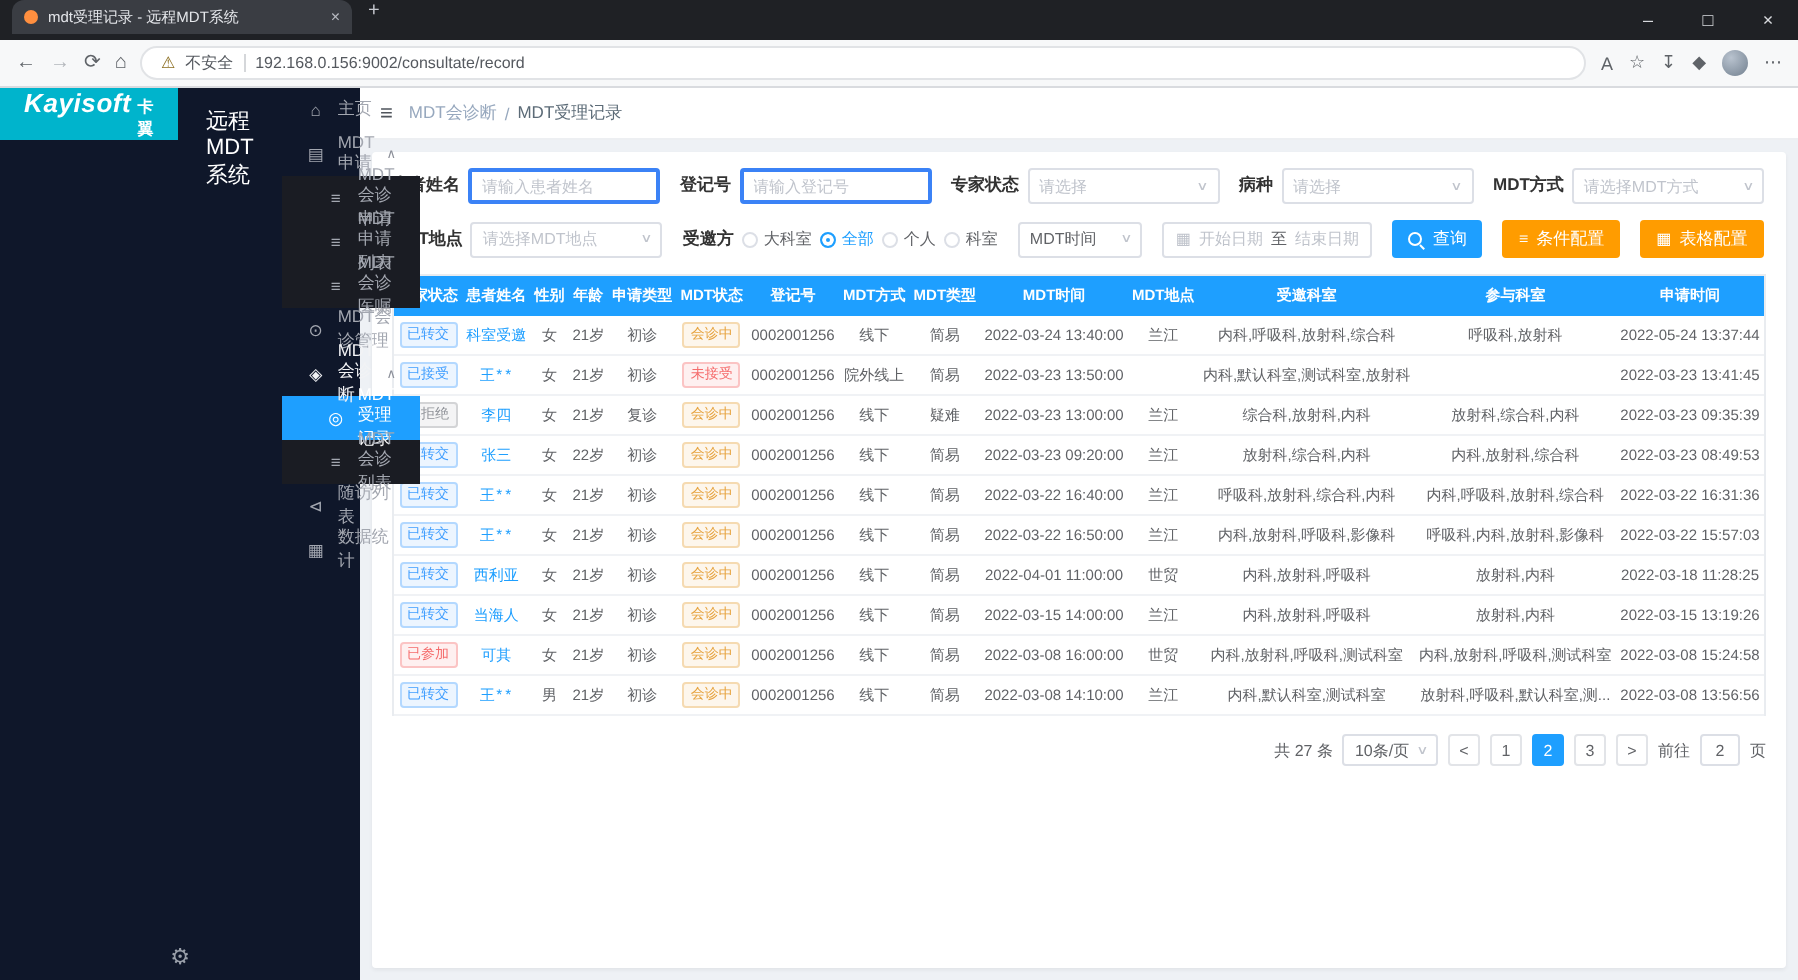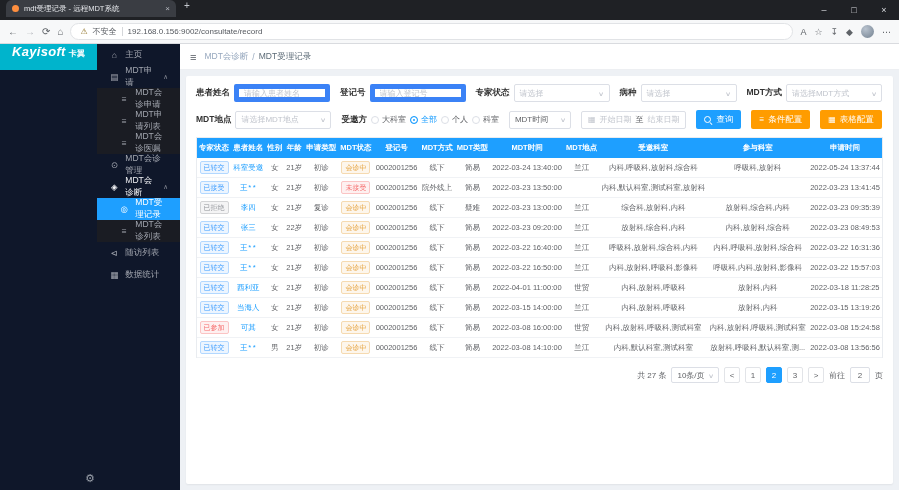--- a/index.html
+++ b/index.html
@@ -65,21 +65,21 @@
   .u-avatar { width:16px; height:16px; border-radius:50%;
               background:radial-gradient(circle at 35% 30%, #d9b48e, #8a6b52); cursor:pointer; flex:none; }
 
   .content { flex:1; margin:6px; background:#fff; border-radius:2px; padding:8px 10px;
              box-shadow:0 1px 2px rgba(0,0,0,.06); overflow:hidden; }
 
   
   .filter-row { display:flex; align-items:center; gap:10px; margin-bottom:8px; white-space:nowrap; }
   .f-item { display:flex; align-items:center; gap:4px; }
   .f-label { font-weight:bold; color:#333; font-size:8.5px; }
-  .f-input { width:96px; height:18px; border:5px solid #3b82f6; border-radius:2px; padding:0 5px;
+  .f-input { width:96px; height:18px; border:2px solid #3b82f6; border-radius:2px; padding:0 5px;
              font-size:8px; color:#606266; font-family:inherit; }
   .f-input::placeholder { color:#c0c4cc; }
   .f-select { width:96px; height:18px; border:1px solid #dcdfe6; border-radius:2px; padding:0 5px;
               display:flex; align-items:center; justify-content:space-between; background:#fff; cursor:pointer; }
   .f-select .ph { font-size:8px; color:#c0c4cc; }
   .f-select .val { font-size:8px; color:#606266; }
   .f-select .caret, .page-size .caret { font-size:6px; color:#c0c4cc; transform:scaleX(1.4); }
   .f-select.w62 { width:62px; }
   .radio { display:flex; align-items:center; gap:3px; color:#606266; font-size:8px; cursor:pointer; }
   .radio-dot { width:8px; height:8px; border:1px solid #dcdfe6; border-radius:50%; background:#fff; flex:none; }
@@ -161,20 +161,21 @@
   </div>
 </div>
 
 <div class="app">
 
   <aside class="sidebar">
     <div class="logo">
       <span>Kayisoft</span>
       <span class="logo-suffix">卡翼</span>
     </div>
+    <div class="systitle">远程MDT系统</div>
     <nav class="menu">
       <div class="menu-item">
         <span class="mi-icon">⌂</span>
         <span>主页</span>
       </div>
       <div class="menu-item">
         <span class="mi-icon">▤</span>
         <span>MDT申请</span>
         <span class="chev">∧</span>
       </div>

